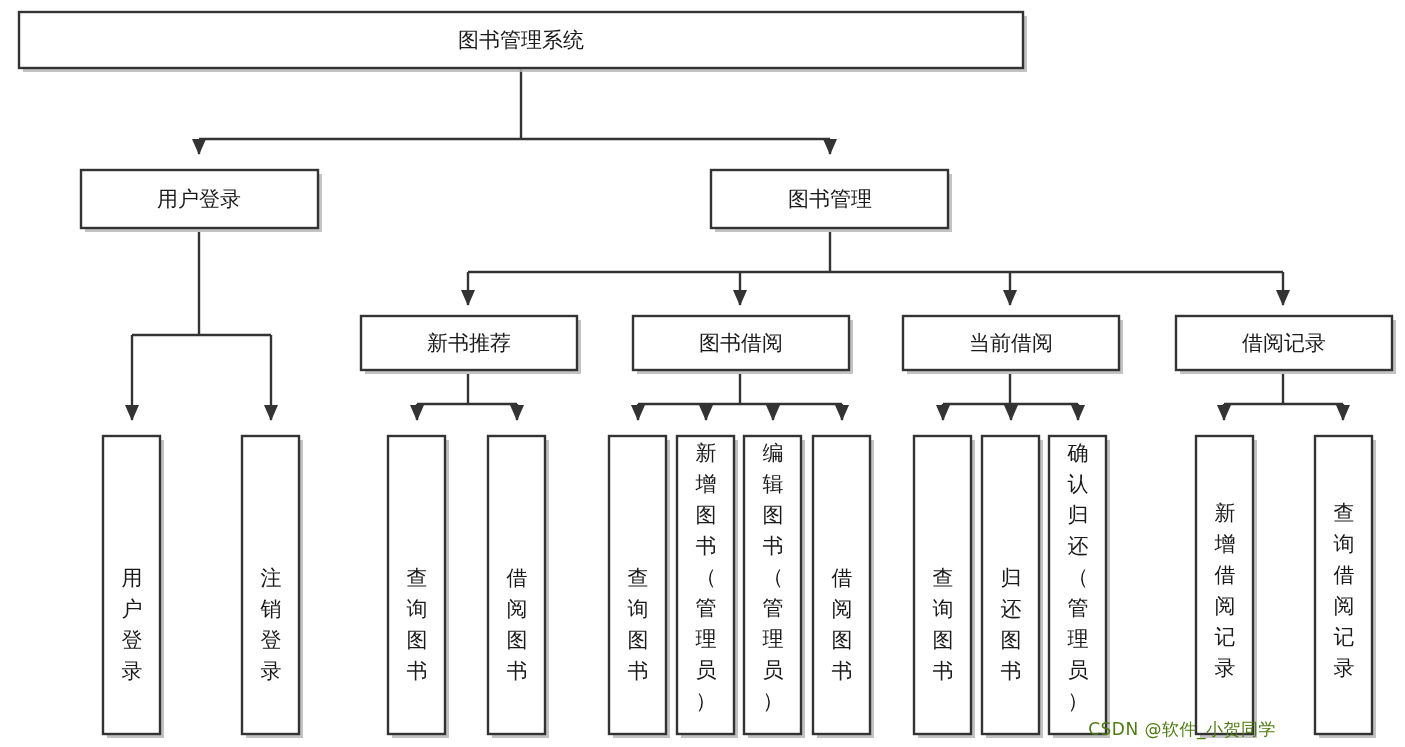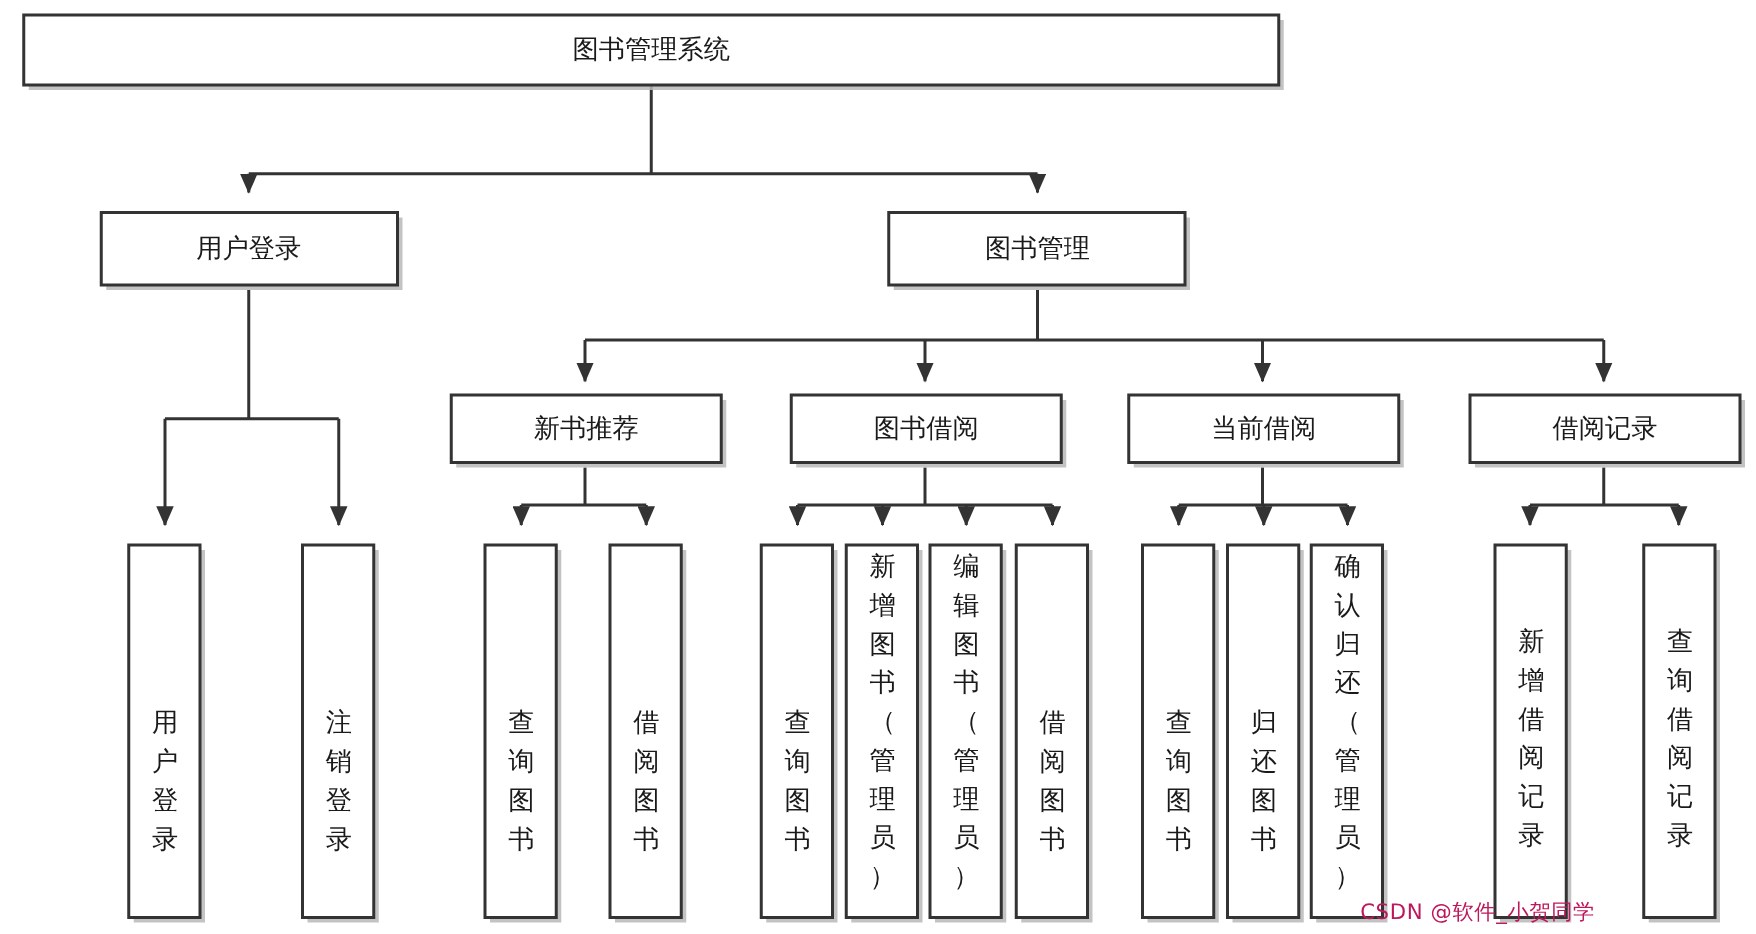--- a/index.html
+++ b/index.html
@@ -54,21 +54,21 @@
     font-size: 21px;
     fill: #1a1a1a;
     text-anchor: middle;
   }
   .watermark {
     position: absolute;
     right: 14px;
     bottom: 6px;
     font-family: "DejaVu Sans", "Liberation Sans", sans-serif;
     font-size: 17px;
-    color: #be185d;
+    color: #4d7c0f;
     letter-spacing: 0.5px;
     white-space: nowrap;
     user-select: none;
   }
 </style>
 </head>
 <body>
 
 <div id="diagram-root">
   <svg id="flow" viewBox="0 0 1405 747" xmlns="http://www.w3.org/2000/svg">

